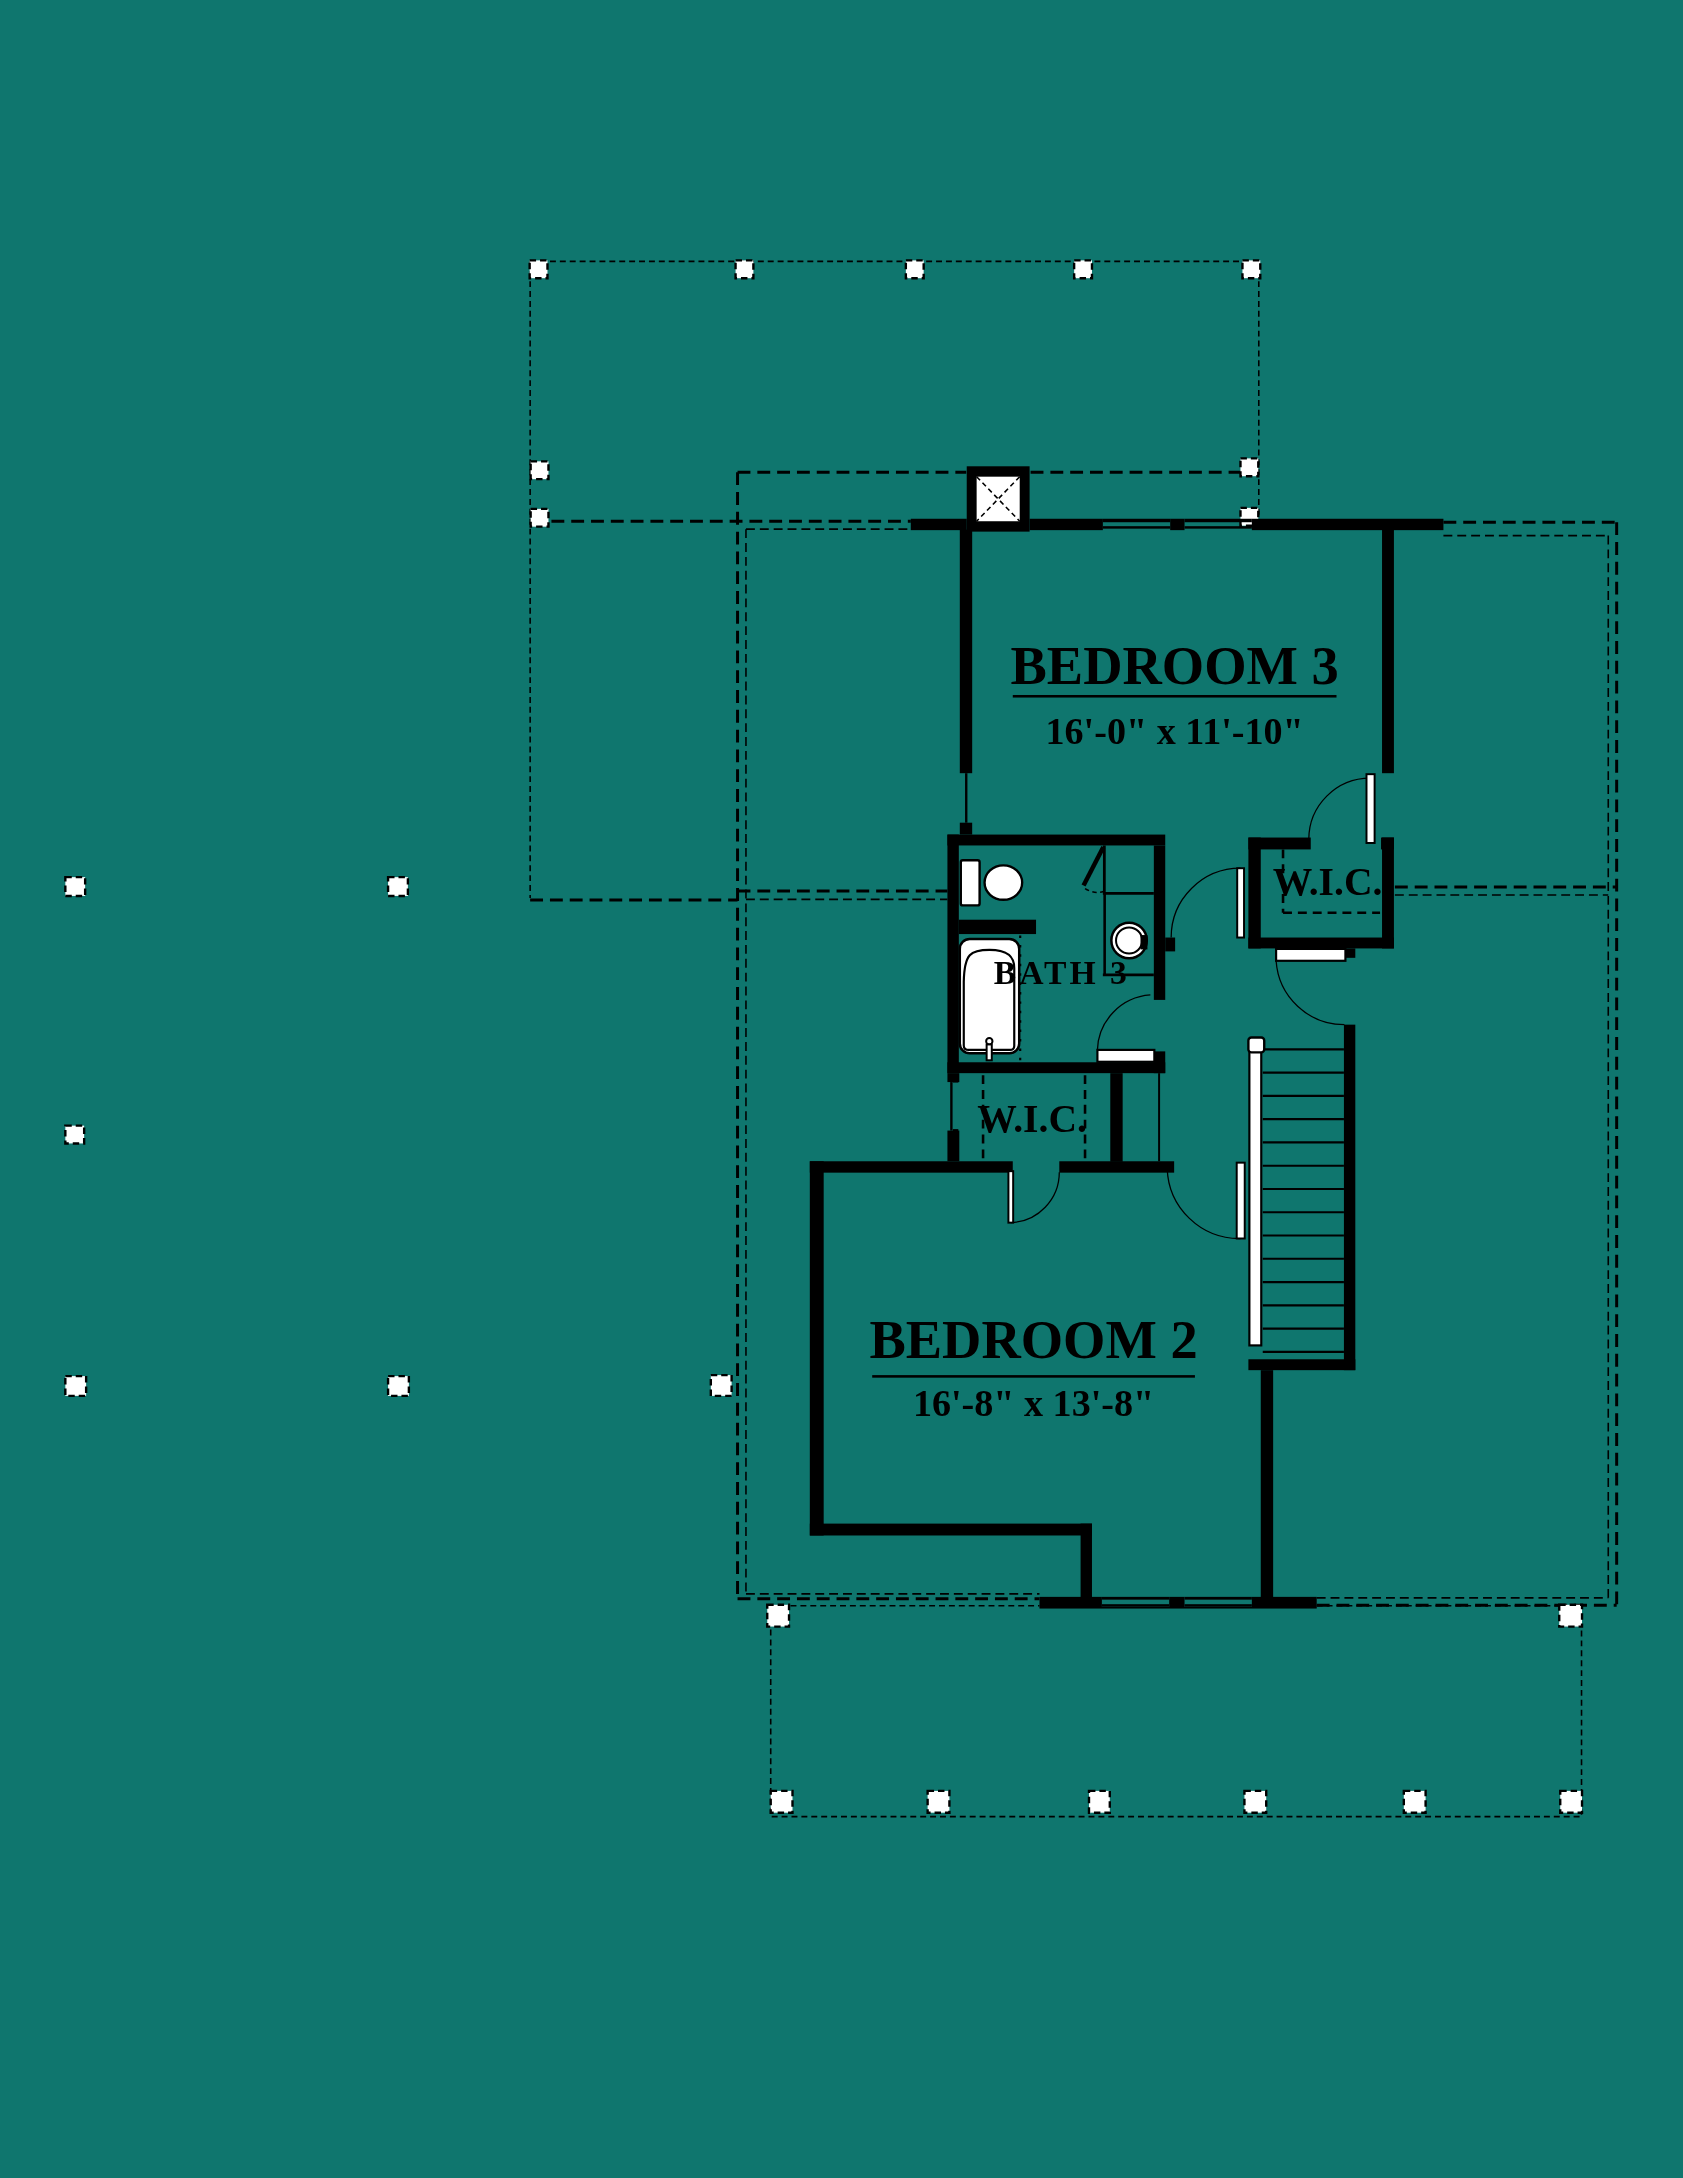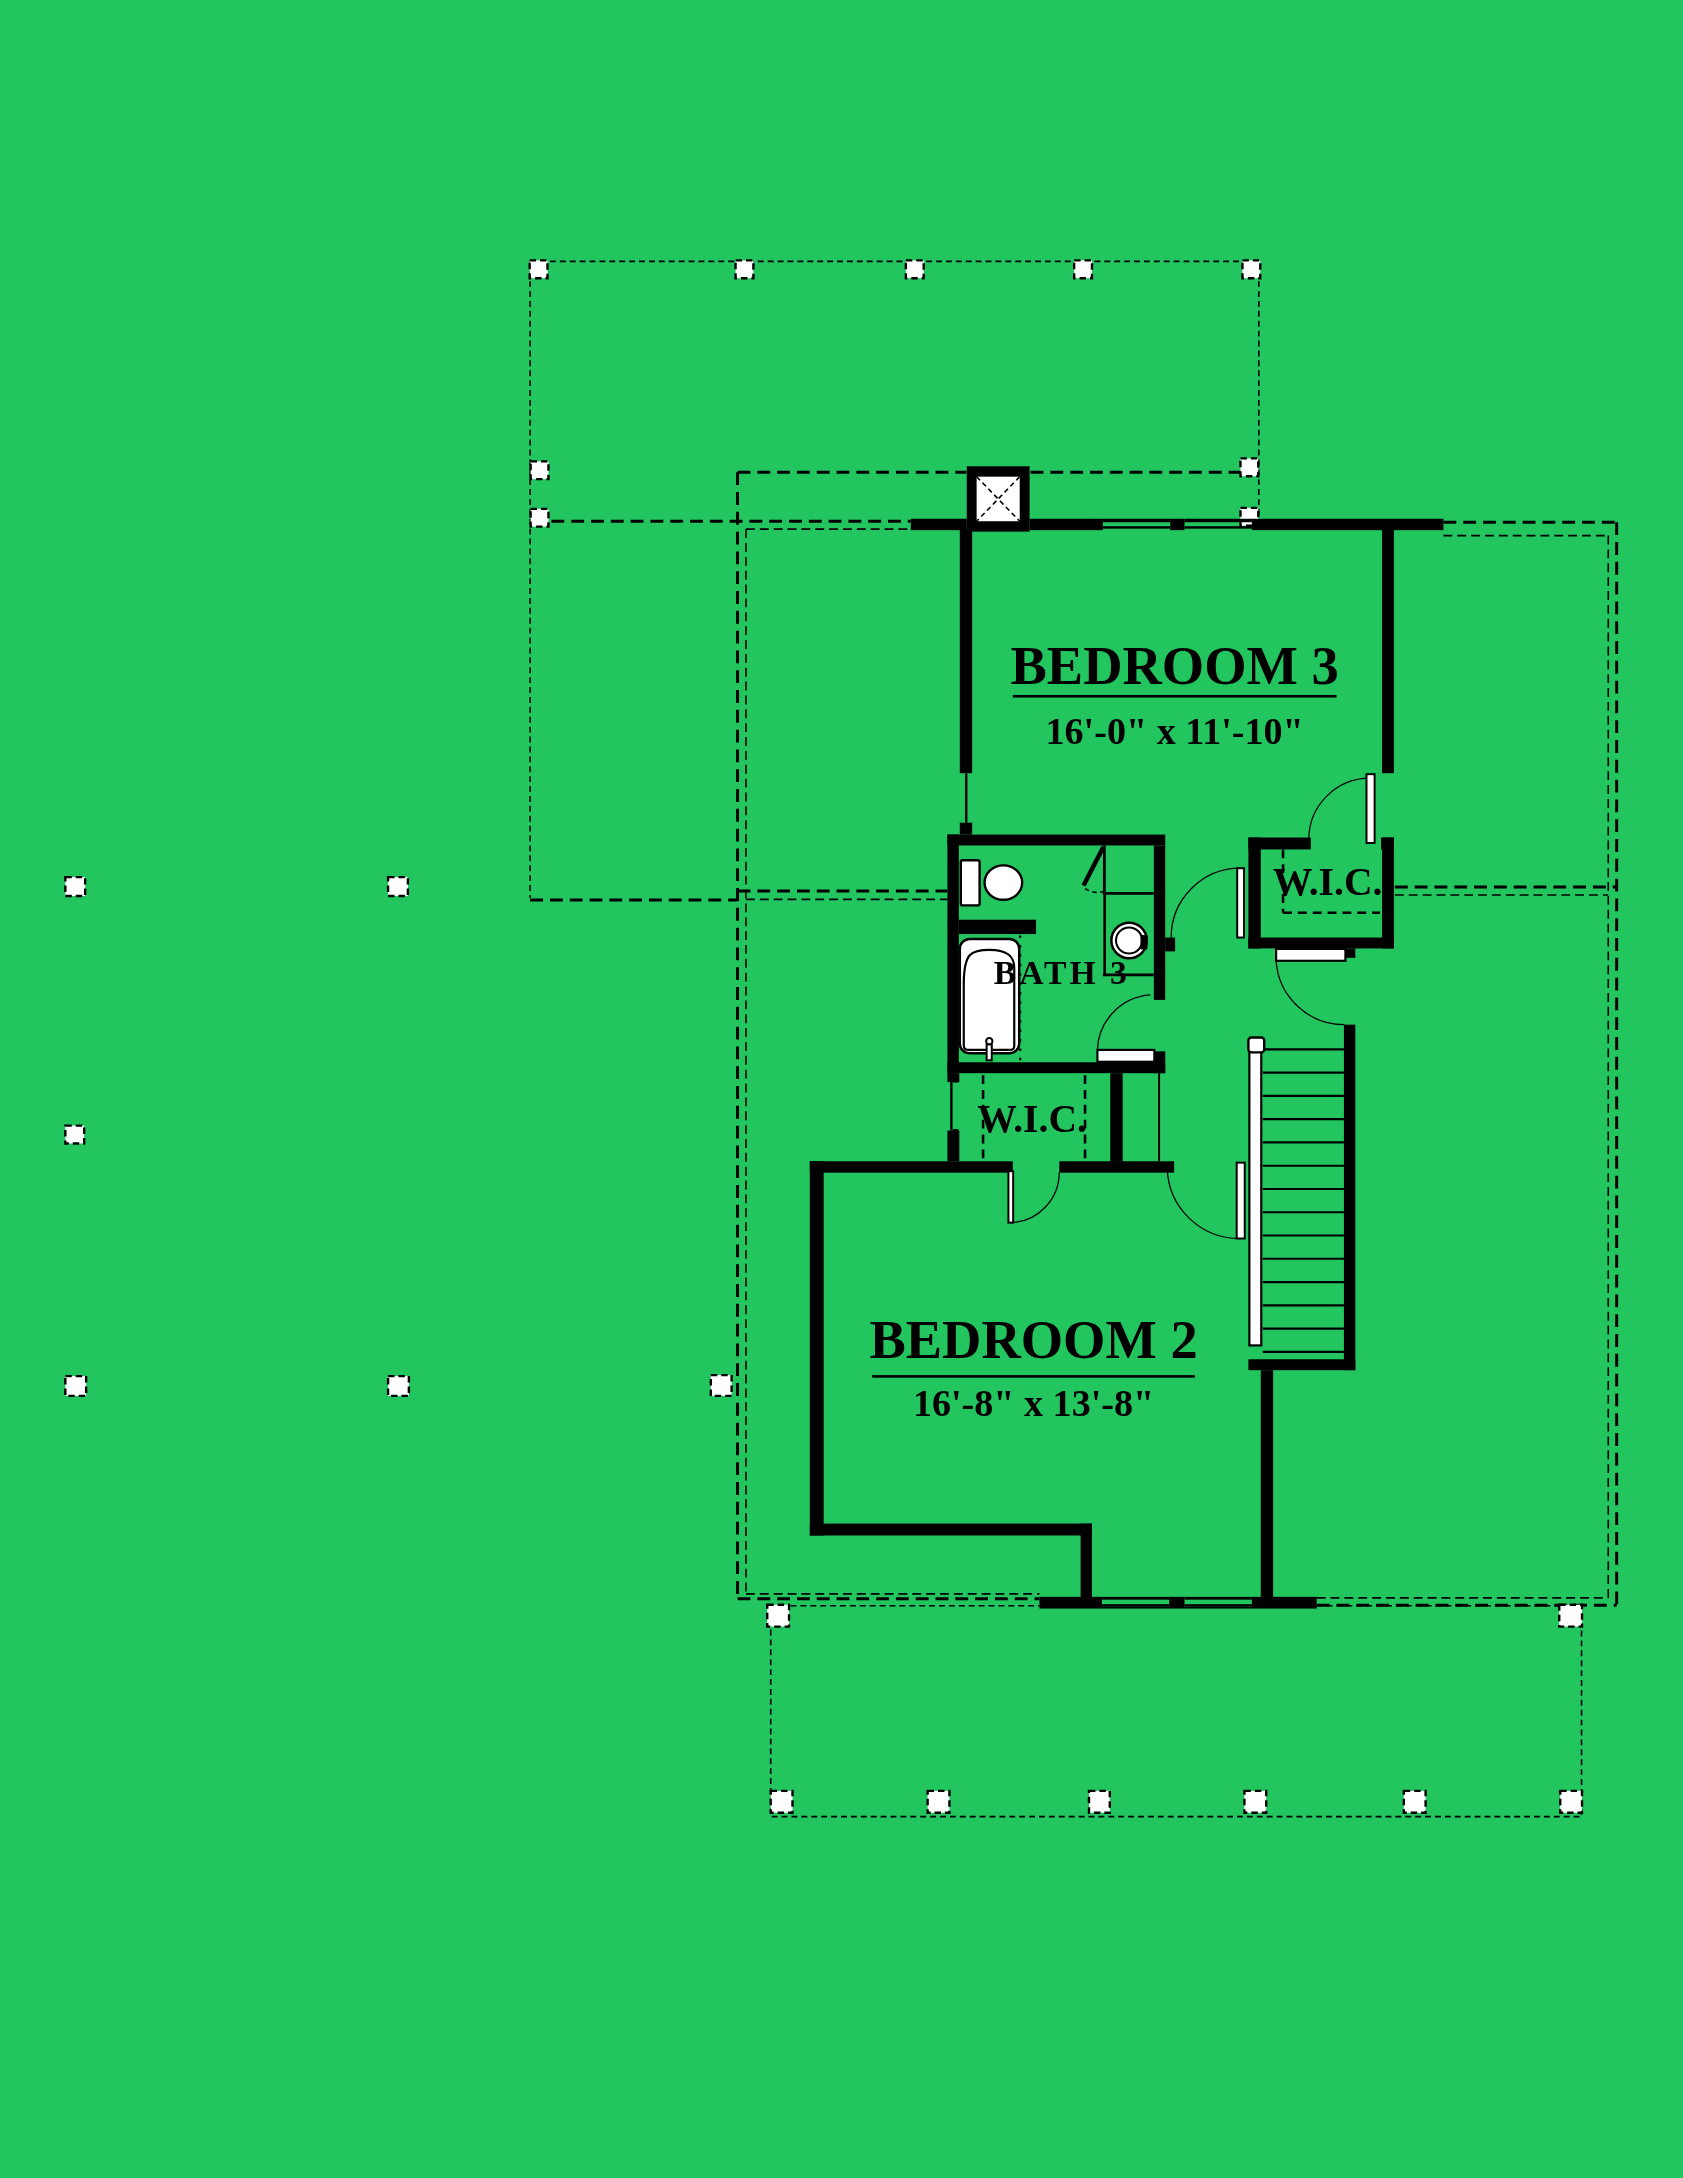--- a/index.html
+++ b/index.html
@@ -1,16 +1,16 @@
 <!DOCTYPE html>
 <html><head>
 <meta charset="utf-8">
 <style>
   html,body{margin:0;padding:0;background:#fff;}
-  #page{position:relative;width:1683px;height:2178px;background:#22c55e;overflow:hidden;}
+  #page{position:relative;width:1683px;height:2178px;background:#0f766e;overflow:hidden;}
   svg{position:absolute;left:0;top:0;}
   text{font-family:"Liberation Serif", serif;font-weight:bold;fill:#000;}
 </style>
 </head>
 <body>
 <div id="page">
 <svg width="1683" height="2178" viewBox="0 0 1700 2200">
 <g id="dash-thin" fill="none" stroke="#000" stroke-width="1.6" stroke-dasharray="6 4">
   <path d="M535.5 264 H1271.5"></path>
   <path d="M535.5 264 V907"></path>

